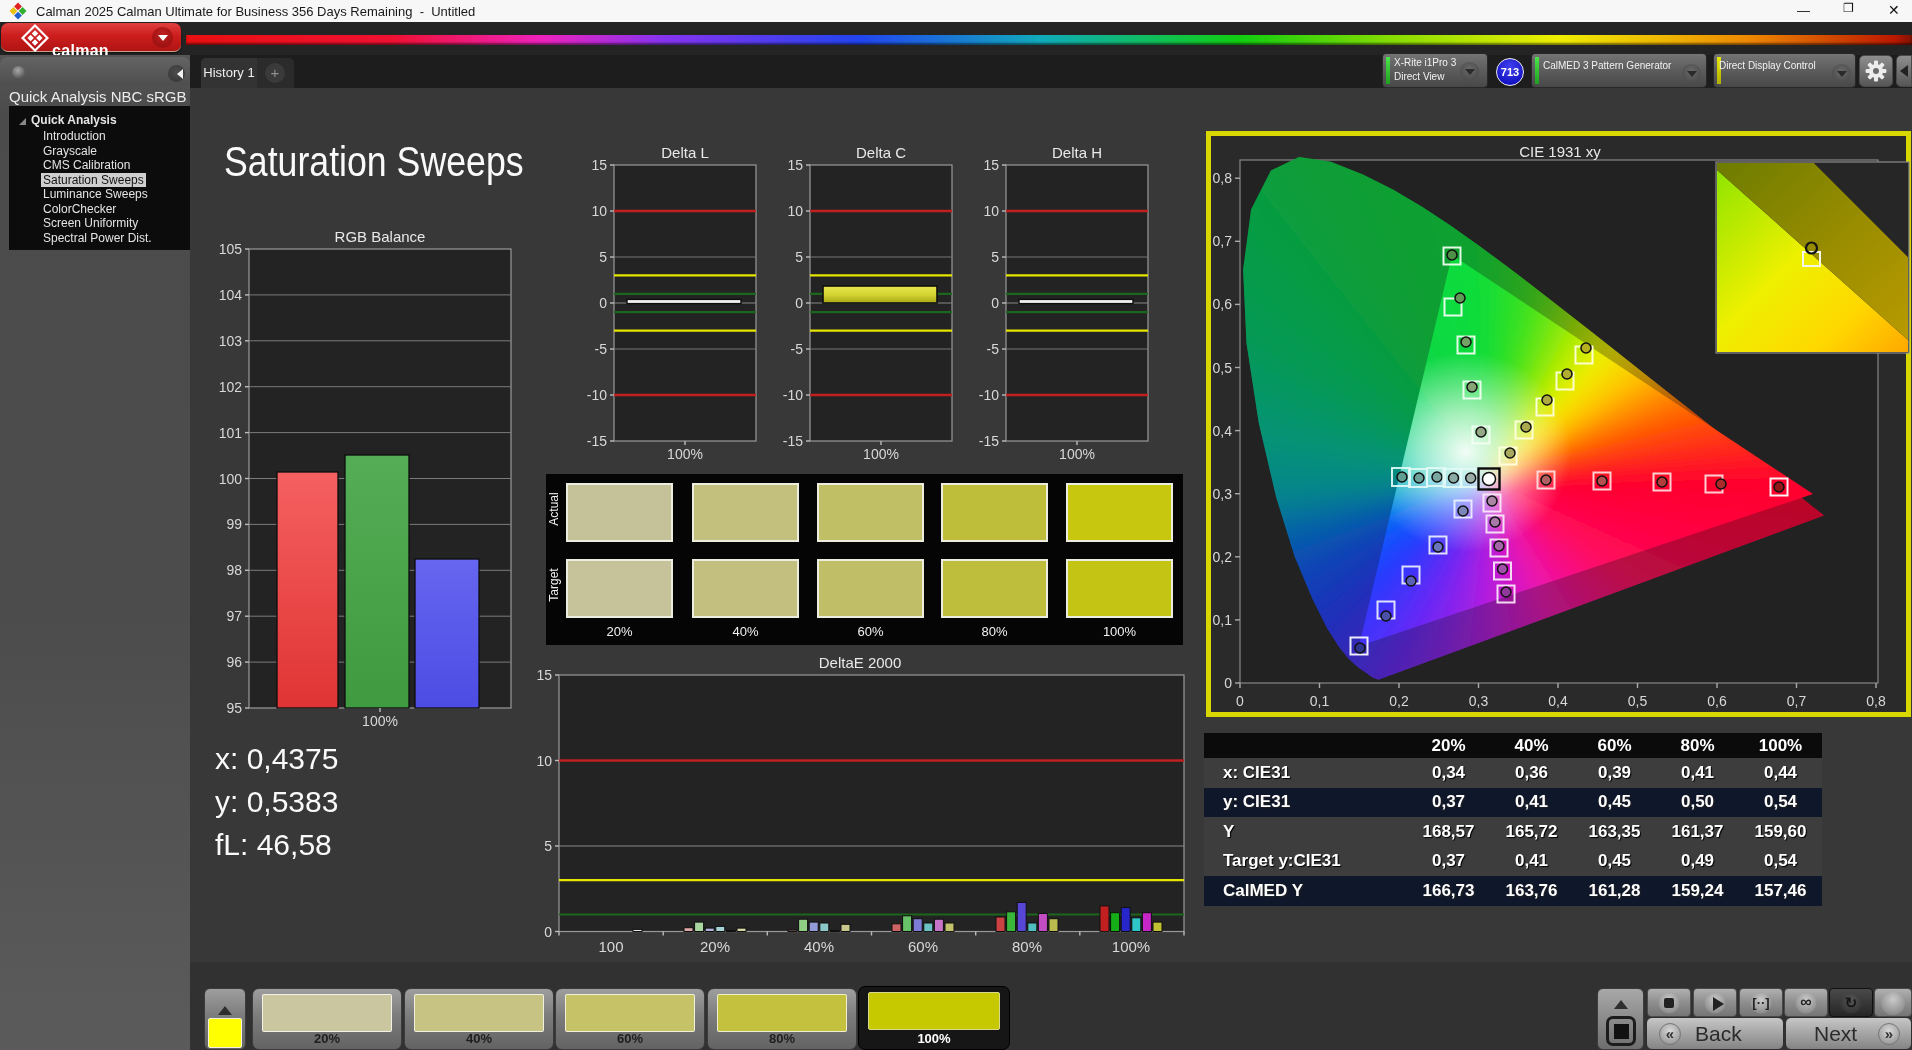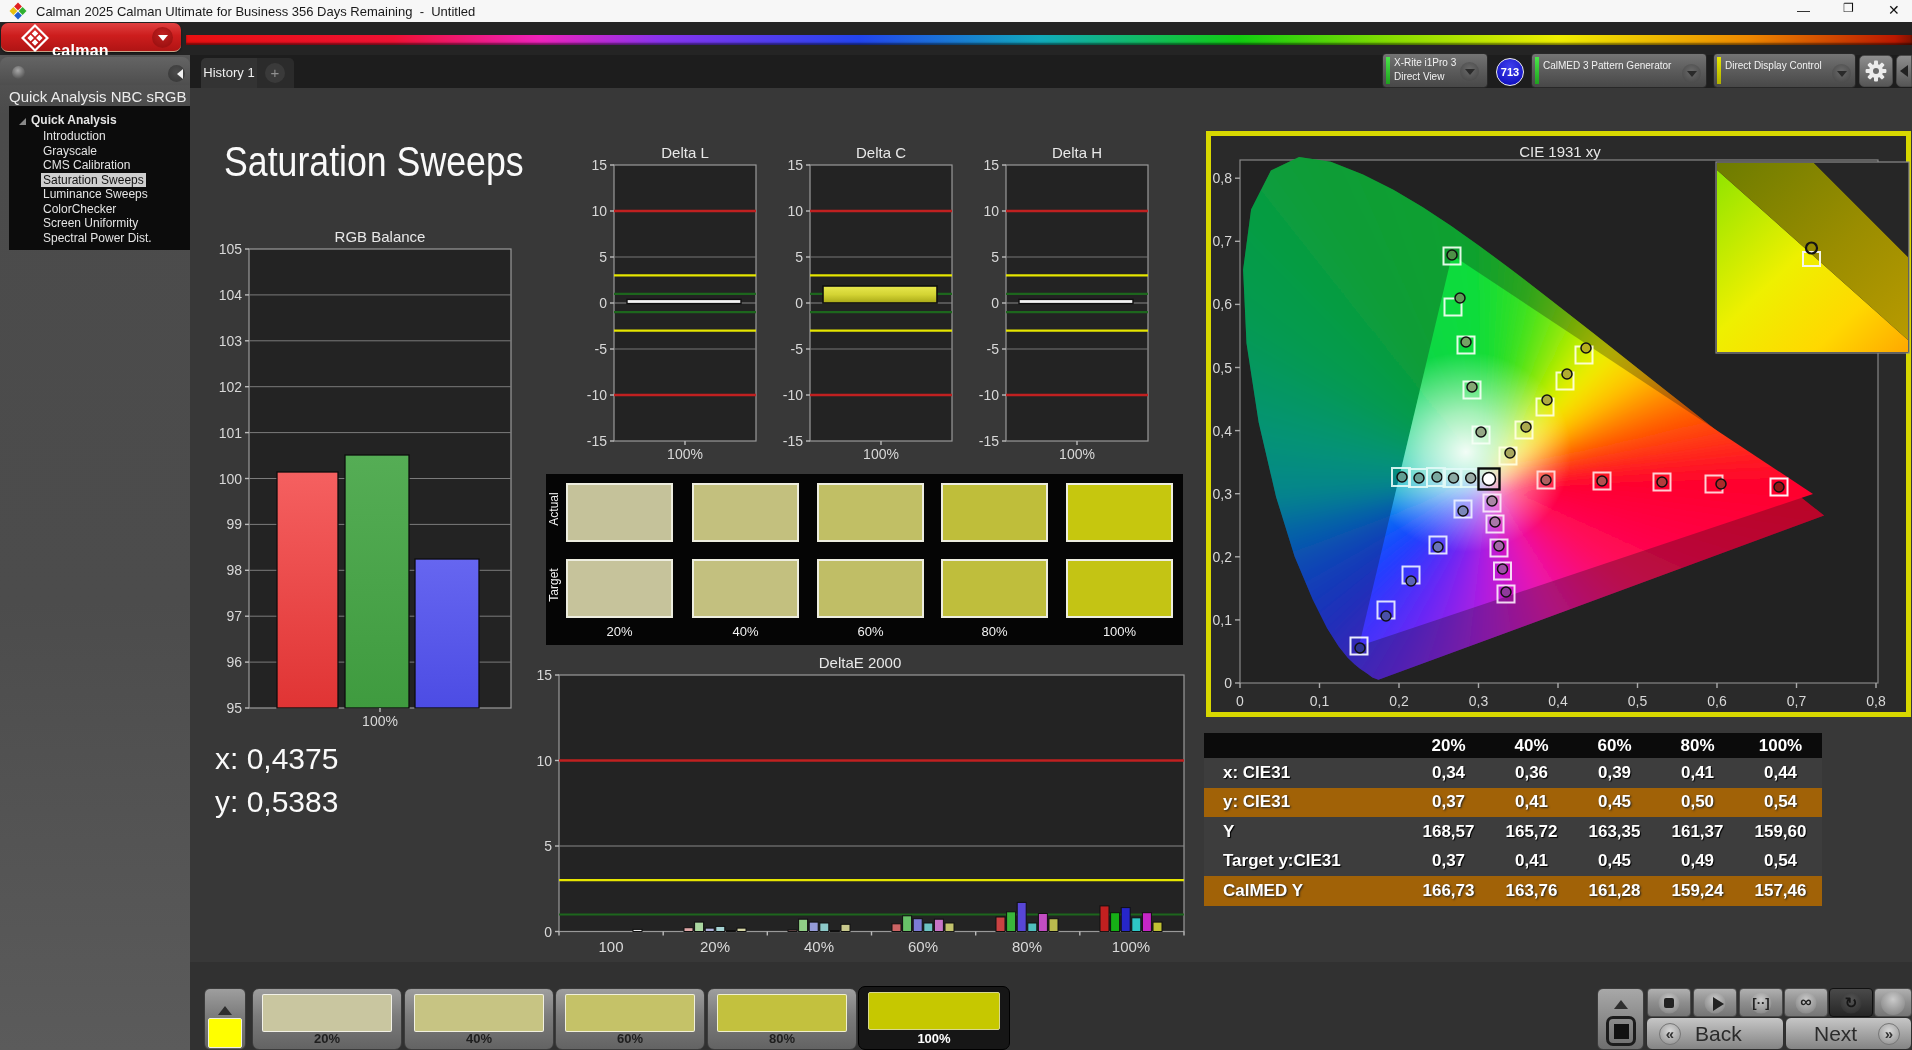--- a/index.html
+++ b/index.html
@@ -51,21 +51,21 @@
 .sw{position:absolute;height:59px;border:2px solid #ededdf}
 .swlab{position:absolute;color:#f2f2f2;font-size:13px;width:107px;text-align:center}
 .rot{position:absolute;color:#f2f2f2;font-size:12px;transform:rotate(-90deg);transform-origin:center}
 #currd{position:absolute;left:25px;color:#fafafa}
 #yellowbox{position:absolute;left:1016px;top:43px;width:705px;height:586px;border:5px solid #d8d800;background:#2a2a2a}
 table.dt{position:absolute;left:1014px;top:645px;border-collapse:collapse;color:#fff;font-weight:700;font-size:17px}
 table.dt td{height:29.5px;padding:0;text-align:center;width:83px}
 table.dt td.lb{text-align:left;padding-left:19px;width:203px}
 table.dt tr.hd td{background:#0b0b0b;height:25px}
 table.dt tr.dk td{background:#3d3d3d;text-shadow:1px 1px 1px #000}
-table.dt tr.lt td{background:#a16207;text-shadow:1px 1px 2px #222}
+table.dt tr.lt td{background:#0f172a;text-shadow:1px 1px 2px #222}
 .bbtn{position:absolute;border-radius:7px;border:1px solid #3c3c3c;
  background:linear-gradient(180deg,#9e9e9e 0%,#7c7c7c 45%,#636363 100%)}
 .bbtn .isw{position:absolute;left:9px;right:9px;top:5px;height:38px;border:1px solid rgba(255,255,255,0.75);border-radius:2px}
 .bbtn .lab{position:absolute;bottom:3px;width:100%;text-align:center;font-size:13px;font-weight:700;color:#1e1e1e}
 .sbtn{position:absolute;border-radius:4px;border:1px solid #4a4a4a;
  background:linear-gradient(180deg,#b0b0b0 0%,#8e8e8e 50%,#757575 100%)}
 .sbtn .circ{position:absolute;left:50%;top:50%;transform:translate(-50%,-50%);
  width:21px;height:21px;border-radius:50%;background:radial-gradient(circle at 50% 35%,#cacaca,#8a8a8a 80%)}
 .navb{position:absolute;top:929px;height:33px;border-radius:6px;border:1px solid #2e2e2e;
  background:linear-gradient(180deg,#c6c6c6 0%,#a8a8a8 45%,#848484 100%);color:#2b2b2b;font-size:21px}
@@ -136,21 +136,21 @@
 <div style="position:absolute;left:1306px;top:3px;width:28px;height:28px;border-radius:50%;
       background:radial-gradient(circle at 50% 30%,#4040ee,#1414c4 75%);border:1.5px solid #ececec;
       color:#fff;font-size:11px;font-weight:700;text-align:center;line-height:27px">713</div>
 <div class="dd" style="left:1341px;width:176px">
       <div class="strip" style="background:linear-gradient(180deg,#49e549,#1fa01f)"></div>
       <div style="position:absolute;left:11px;top:6px">CalMED 3 Pattern Generator</div>
       <div class="arr" style="right:5px;top:10px"></div>
     </div>
 <div class="dd" style="left:1523px;width:143px">
       <div class="strip" style="background:linear-gradient(180deg,#e8e800,#b0b000)"></div>
-      <div style="position:absolute;left:11px;top:6px">Direct Display Control</div>
+      <div style="position:absolute;left:5px;top:6px">Direct Display Control</div>
       <div class="arr" style="right:4px;top:10px"></div>
     </div>
 <div class="sbtn" style="left:1669px;top:0px;width:34px;height:32px;border-radius:5px;background:linear-gradient(180deg,#8e8e8e,#565656)">
       <svg width="32" height="30" viewBox="0 0 32 30" style="position:absolute;left:0;top:0">
        <g transform="translate(16,15)">
           <g fill="#ececec">
         <g>
               <rect x="-2" y="-10.4" width="4" height="5" rx="1"></rect>
             </g>
         <g transform="rotate(45)">
@@ -202,20 +202,21 @@
 <div class="swlab" style="left:395px;top:150px">80%</div>
 <div class="sw" style="left:520px;top:9px;width:107px;background:#c6c70e"></div>
 <div class="sw" style="left:520px;top:85px;width:107px;background:#c4c414"></div>
 <div class="swlab" style="left:520px;top:150px">100%</div>
 <div class="rot" style="left:-20px;top:28px;width:56px;text-align:center">Actual</div>
 <div class="rot" style="left:-20px;top:104px;width:56px;text-align:center">Target</div>
     </div>
  <div id="currd" style="top:649px">
   <div style="font-size:30px;line-height:43px">x: 0,4375</div>
   <div style="font-size:30px;line-height:43px">y: 0,5383</div>
+  <div style="font-size:30px;line-height:43px">fL: 46,58</div>
 </div>
  <div id="yellowbox"></div>
  <table class="dt" cellspacing="0">
 <tbody>
         <tr class="hd">
 <td class="lb"></td>
 <td>20%</td>
 <td>40%</td>
 <td>60%</td>
 <td>80%</td>

